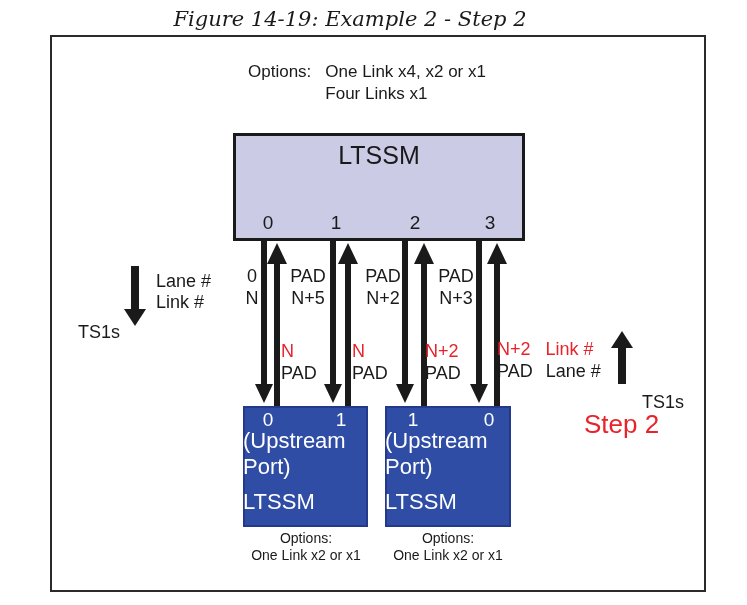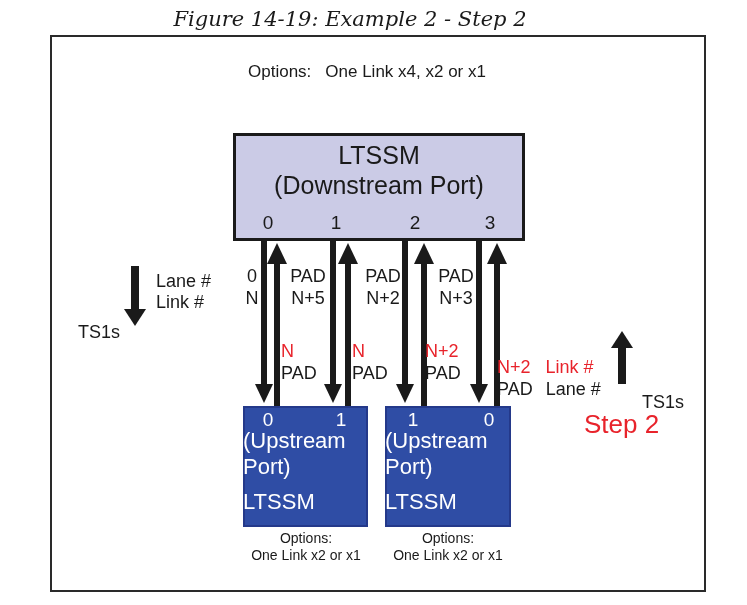--- a/index.html
+++ b/index.html
@@ -72,26 +72,26 @@
 <div class="canvas">
 
   <div class="fig-title">Figure 14-19: Example 2 - Step 2</div>
 
   <div class="frame"></div>
 
   <div class="top-options">
     <span class="opt-label">Options:</span>
     <span class="opt-lines">
       <div>One Link x4, x2 or x1</div>
+      <div>Four Links x1</div>
     </span>
   </div>
 
   <div class="downstream-box">
     <div class="bx-line">LTSSM</div>
-    <div class="bx-line">(Downstream Port)</div>
   </div>
   <span class="lane-num" style="left:268px; top:212px;">0</span>
   <span class="lane-num" style="left:336px; top:212px;">1</span>
   <span class="lane-num" style="left:415px; top:212px;">2</span>
   <span class="lane-num" style="left:490px; top:212px;">3</span>
 
   <div>
     <div class="shaft" style="left:261px; top:241px; height:143px;"></div>
     <div class="head-down" style="left:255px; top:384px;"></div>
   </div>
@@ -149,21 +149,21 @@
     <div>PAD</div>
   </div>
   <div class="lbl2 left-align" style="left:352px; top:340px;">
     <div class="red">N</div>
     <div>PAD</div>
   </div>
   <div class="lbl2 left-align" style="left:425px; top:340px;">
     <div class="red">N+2</div>
     <div>PAD</div>
   </div>
-  <div class="lbl2 left-align" style="left:497px; top:356px;">
+  <div class="lbl2 left-align" style="left:497px; top:338px;">
     <div>
       <span class="red">N+2</span>
       <span class="red" style="margin-left:10px;">Link #</span>
     </div>
     <div>
       <span>PAD</span>
       <span style="margin-left:8px;">Lane #</span>
     </div>
   </div>
 

